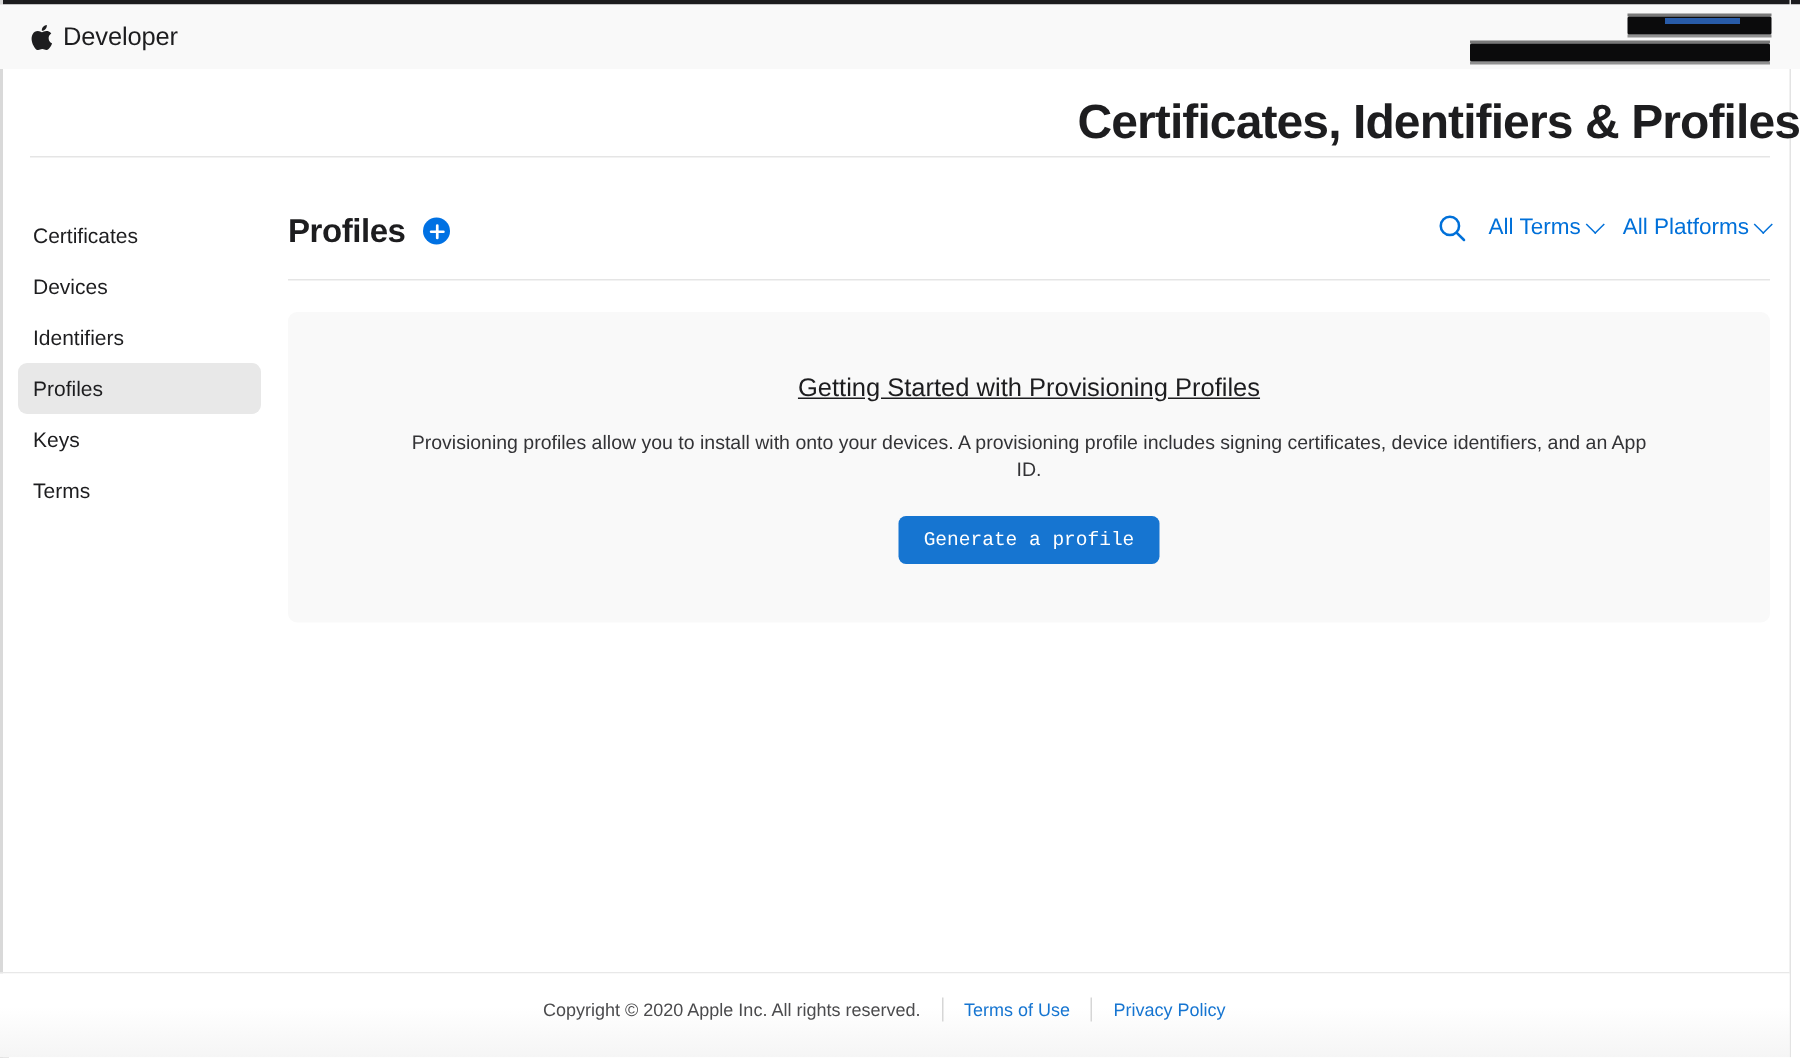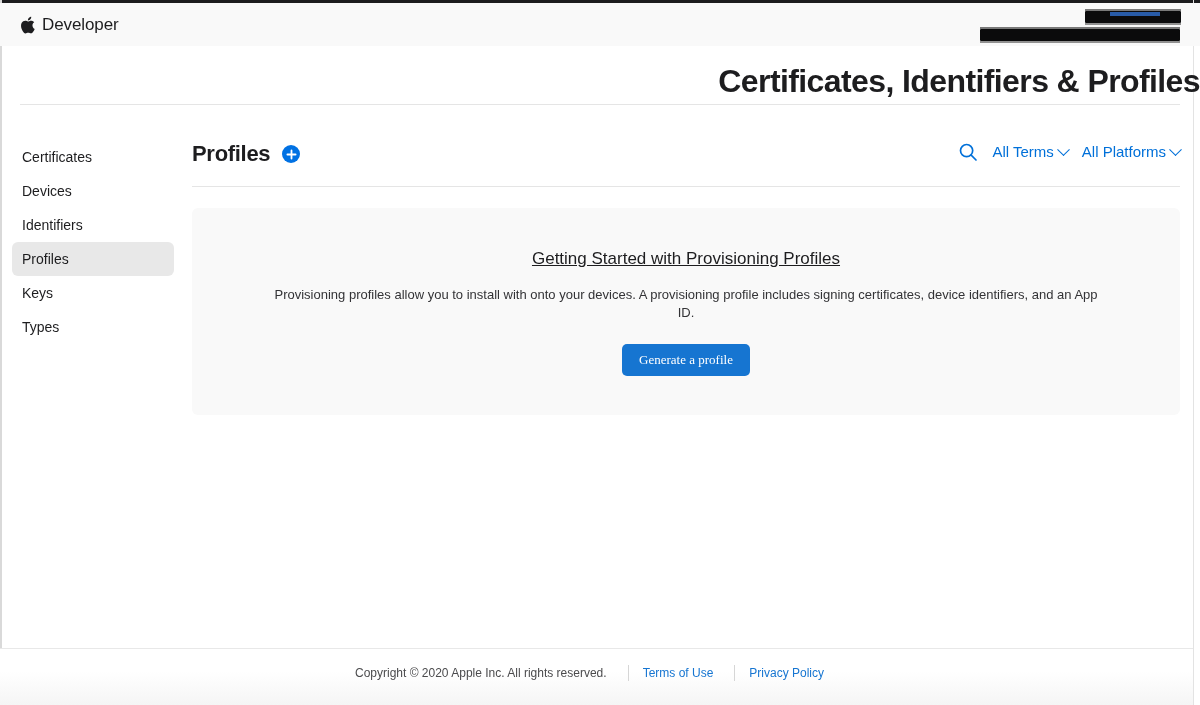--- a/index.html
+++ b/index.html
@@ -247,21 +247,21 @@
     color: #333336;
     line-height: 18px;
   }
   .card-cta {
     margin-top: 22px;
     display: inline-block;
     padding: 8px 17px;
     background: #1675d1;
     color: #ffffff;
     font-size: 13px;
-    font-family: Liberation Serif, serif;
+    font-family: Liberation Mono, monospace;
     border: none;
     border-radius: 5px;
     cursor: pointer;
     line-height: 16px;
   }
 
   
   .footer-rule {
     position: absolute;
     left: 0; top: 648px;
@@ -271,21 +271,21 @@
   .footer {
     position: absolute;
     left: 0; top: 649px;
     width: 1193px; height: 56px;
     background: linear-gradient(to bottom, #ffffff 0%, #ffffff 40%, #f5f5f5 100%);
   }
   .footer-inner {
     display: flex;
     align-items: center;
     justify-content: center;
-    gap: 7px;
+    gap: 0;
     height: 100%;
     padding-bottom: 8px;
   }
   .footer-copy {
     font-size: 12px;
     color: #4b4b4d;
     line-height: 16px;
     padding-right: 14px;
   }
   .footer-link {
@@ -332,21 +332,21 @@
     <h1 class="page-title">Certificates, Identifiers &amp; Profiles</h1>
     <div class="title-rule"></div>
   </div>
 
   <nav class="sidebar">
     <a class="nav-item">Certificates</a>
     <a class="nav-item">Devices</a>
     <a class="nav-item">Identifiers</a>
     <a class="nav-item selected">Profiles</a>
     <a class="nav-item">Keys</a>
-    <a class="nav-item">Types</a>
+    <a class="nav-item">Terms</a>
   </nav>
 
   <main class="main">
 
     <div class="main-head">
 
       <h2 class="section-title">Profiles</h2>
 
       <button class="add-btn">
         <svg width="11" height="11" viewBox="0 0 11 11" xmlns="http://www.w3.org/2000/svg">

